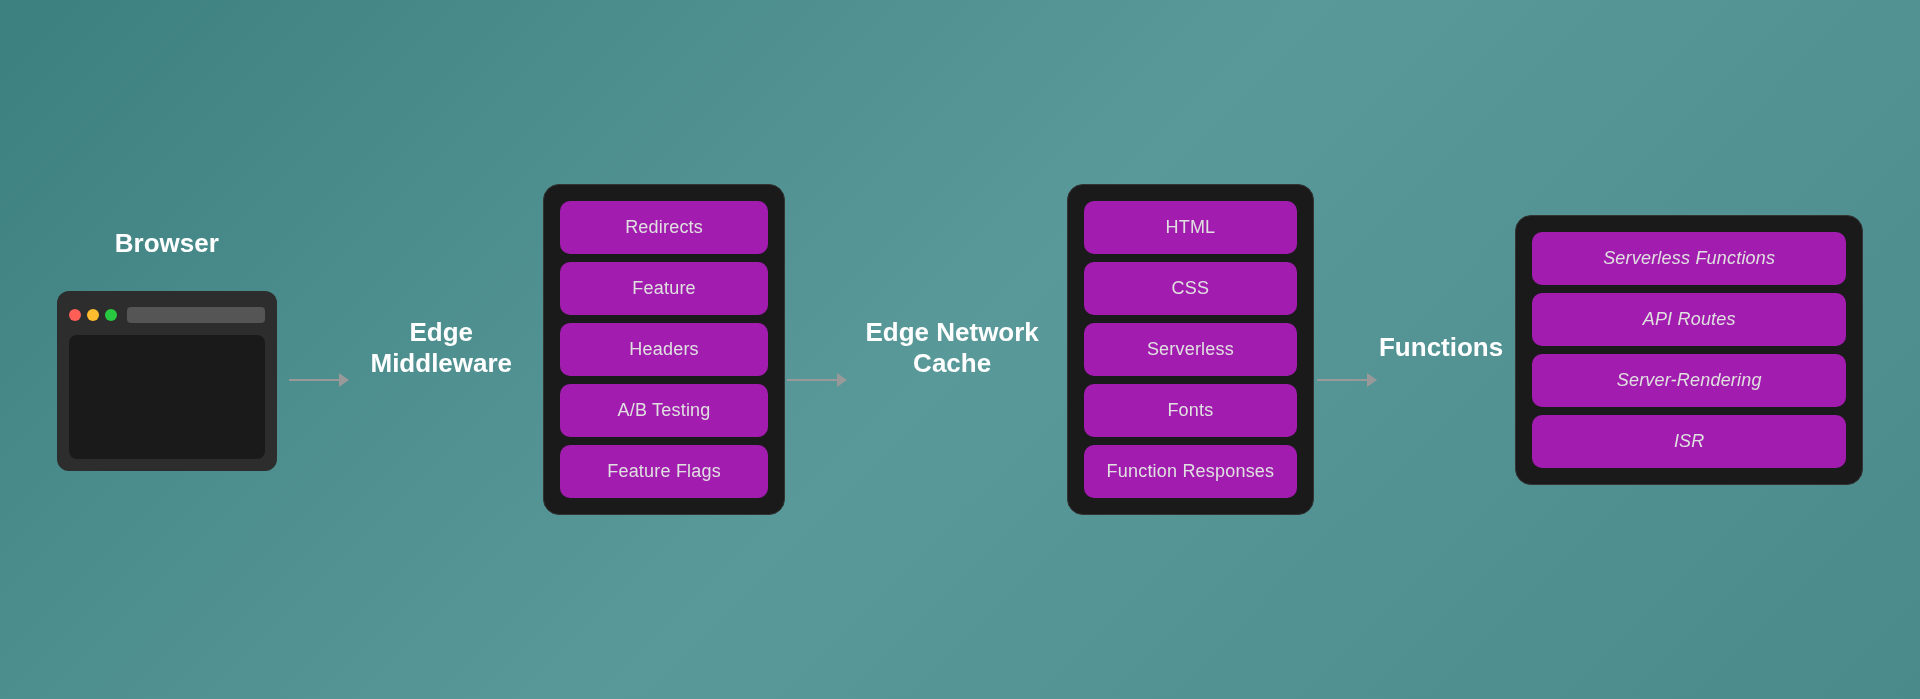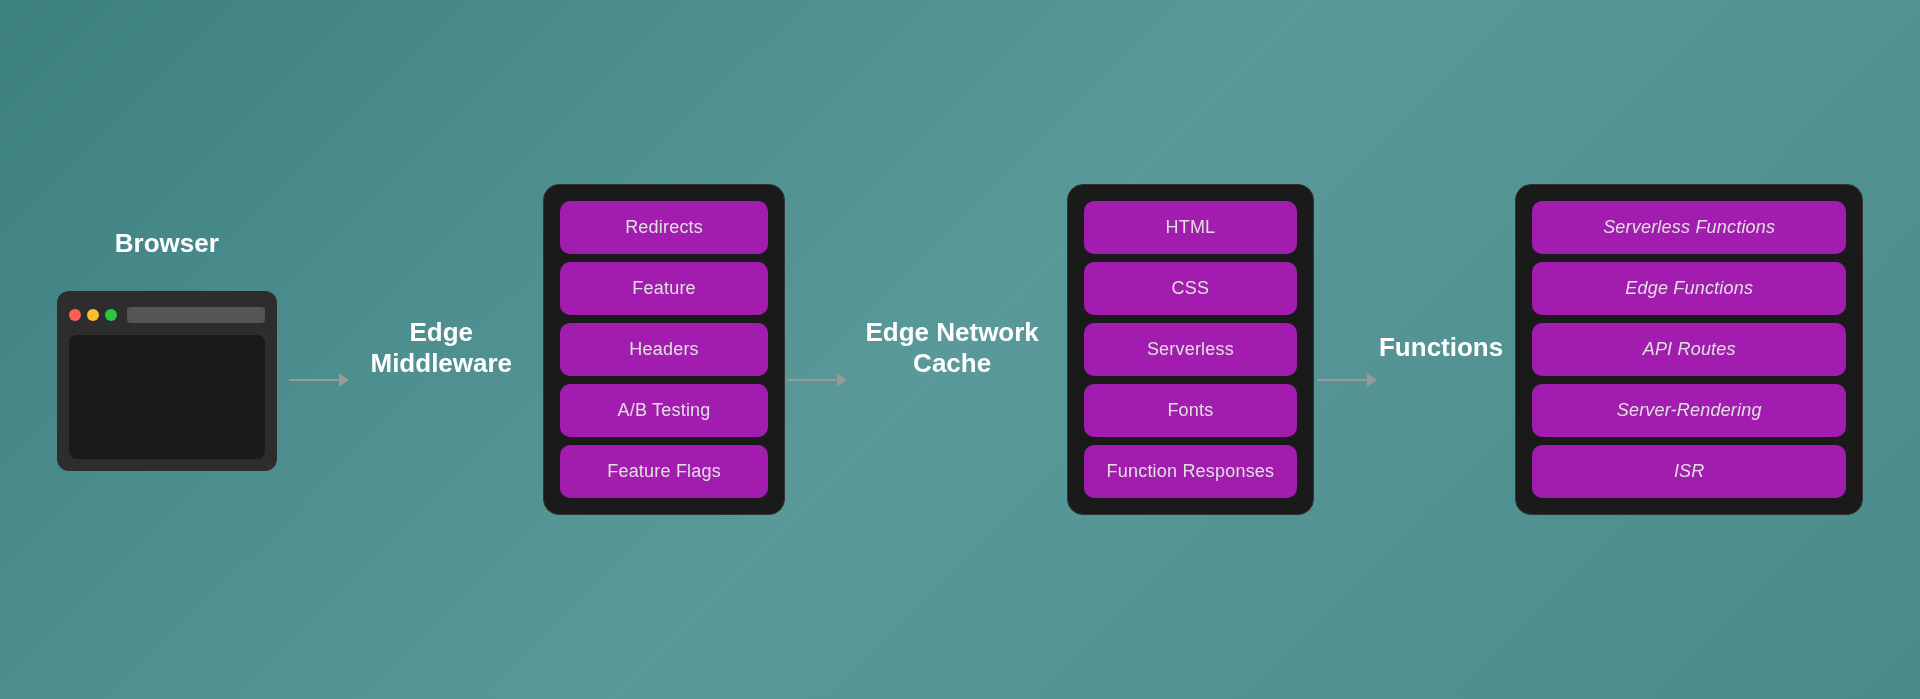--- a/index.html
+++ b/index.html
@@ -224,20 +224,19 @@
     <div class="arrow">
       <div class="arrow-line"></div>
       <div class="arrow-head"></div>
     </div>
   </div>
 
   <div class="section-wrapper">
     <div class="section-title">Functions</div>
     <div class="card-panel functions-panel">
       <div class="card-item">Serverless Functions</div>
-      <div class="card-item">Edge Functions</div>
       <div class="card-item">API Routes</div>
       <div class="card-item">Server-Rendering</div>
       <div class="card-item">ISR</div>
     </div>
   </div>
 
 </div>
 
 </body></html>

